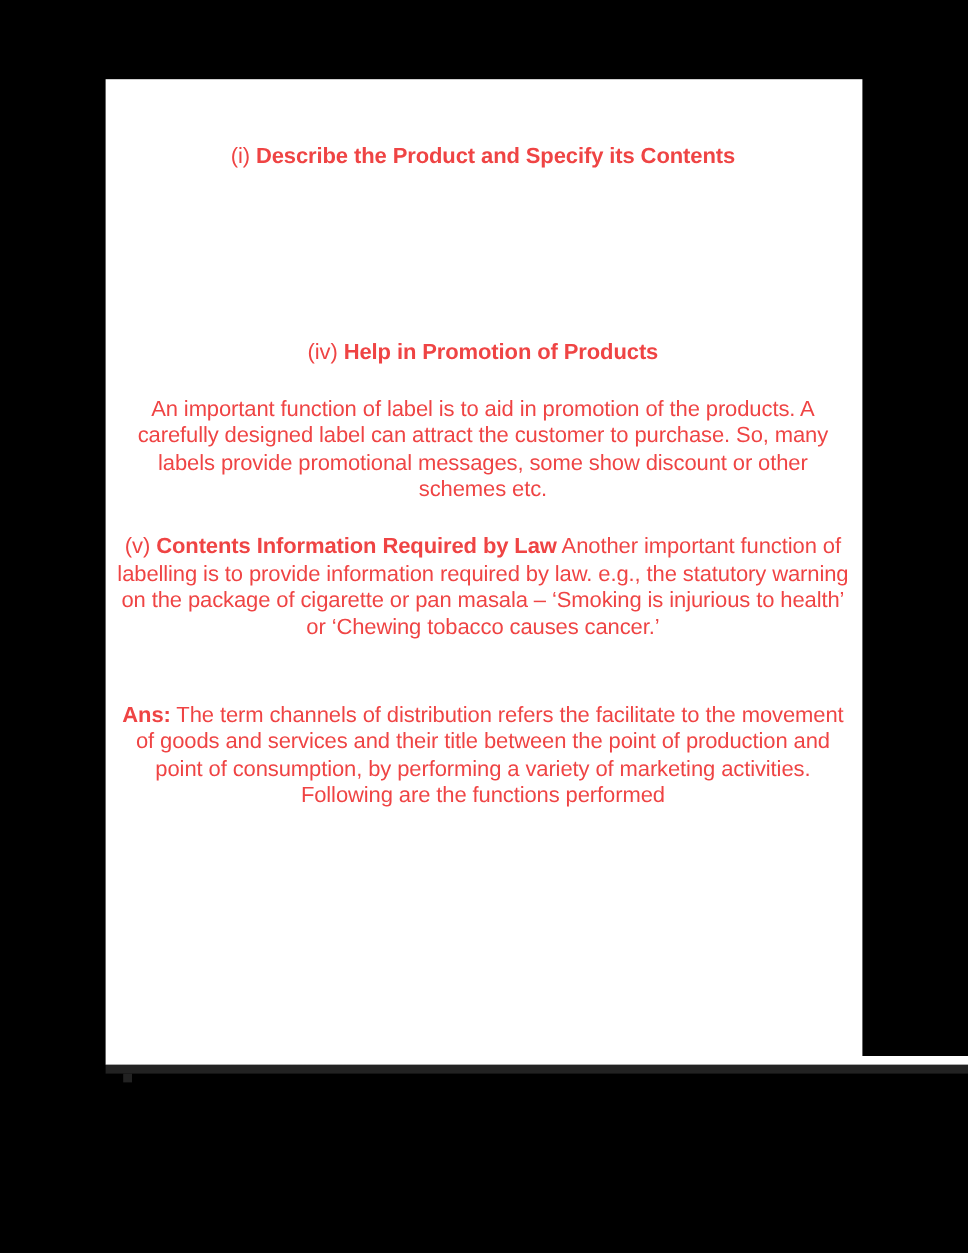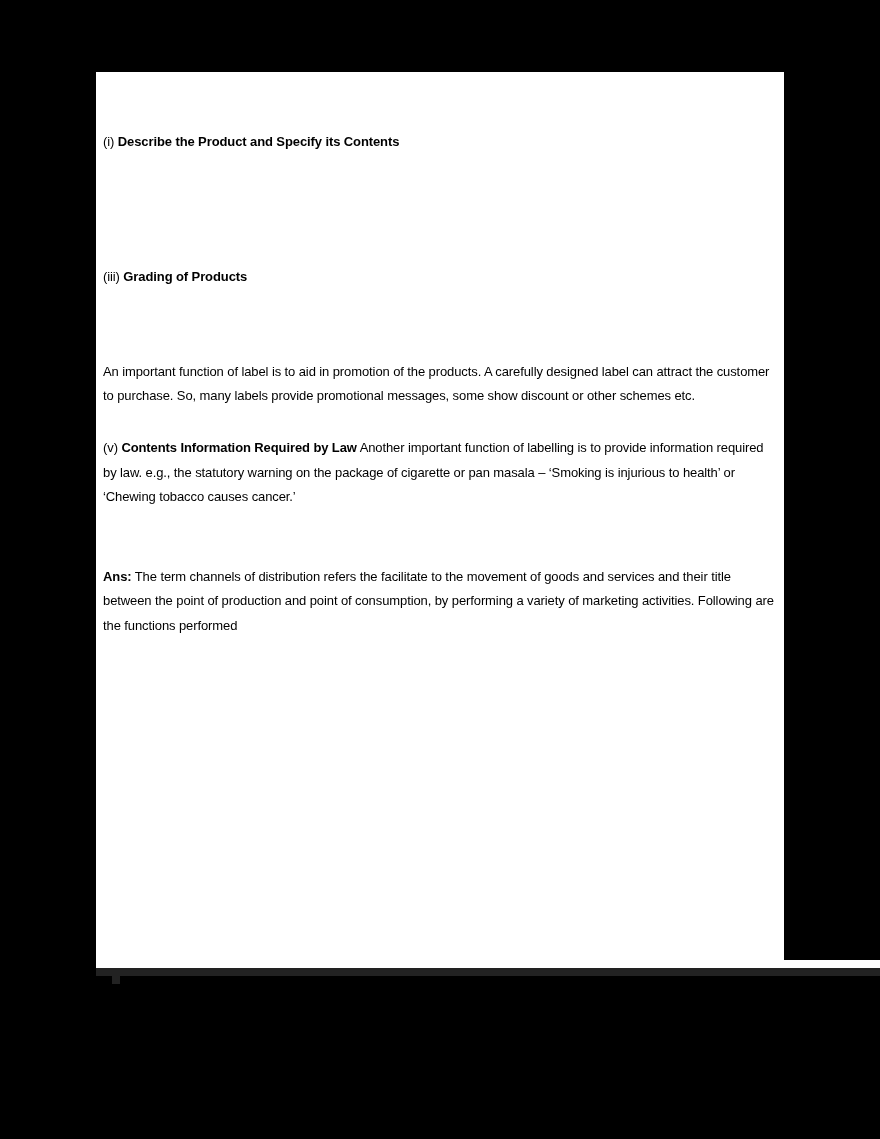--- a/index.html
+++ b/index.html
@@ -21,24 +21,25 @@
       width: 688px;
       height: 888px;
       background: #ffffff;
       overflow: hidden;
     }
     .content {
       position: absolute;
       left: 7px;
       top: 58px;
       width: 672px;
-      color: #000000;
-      font-size: 13px;
+      color: #ef4444;
+      font-size: 20px;
       line-height: 24.4px;
       letter-spacing: -0.1px;
+      text-align: center;
     }
     .para { margin: 0; padding: 0; }
     .heading { margin: 0; }
     .heading b, .para b { font-weight: bold; }
     .gap-lg { height: 27.6px; }
     .gap-md { height: 15.6px; }
     .strip-white {
       position: absolute;
       left: 96px;
       top: 960px;
@@ -82,24 +83,24 @@
 <div class="page">
   <div class="content">
 
     <p class="heading"><span>(i) </span><b>Describe the Product and Specify its Contents</b></p>
     <div class="gap-lg"></div>
     <div class="gap-lg"></div>
 
     <div class="gap-lg"></div>
     <div class="gap-lg"></div>
 
-    <p class="heading"><span>(iii) </span><b>Grading of Products</b></p>
     <div class="gap-md"></div>
     <div class="gap-lg"></div>
 
+    <p class="heading"><span>(iv) </span><b>Help in Promotion of Products</b></p>
     <div class="gap-lg"></div>
     <p class="para">An important function of label is to aid in promotion of the products. A carefully designed label can attract the customer to purchase. So, many labels provide promotional messages, some show discount or other schemes etc.</p>
     <div class="gap-lg"></div>
 
     <p class="para"><span>(v) </span><b>Contents Information Required by Law</b><span> Another important function of labelling is to provide information required by law. e.g., the statutory warning on the package of cigarette or pan masala – ‘Smoking is injurious to health’ or ‘Chewing tobacco causes cancer.’</span></p>
     <div class="gap-lg"></div>
 
     <div class="gap-lg"></div>
 
     <p class="para"><b>Ans:</b><span> The term channels of distribution refers the facilitate to the movement of goods and services and their title between the point of production and point of consumption, by performing a variety of marketing activities. Following are the functions performed</span></p>

